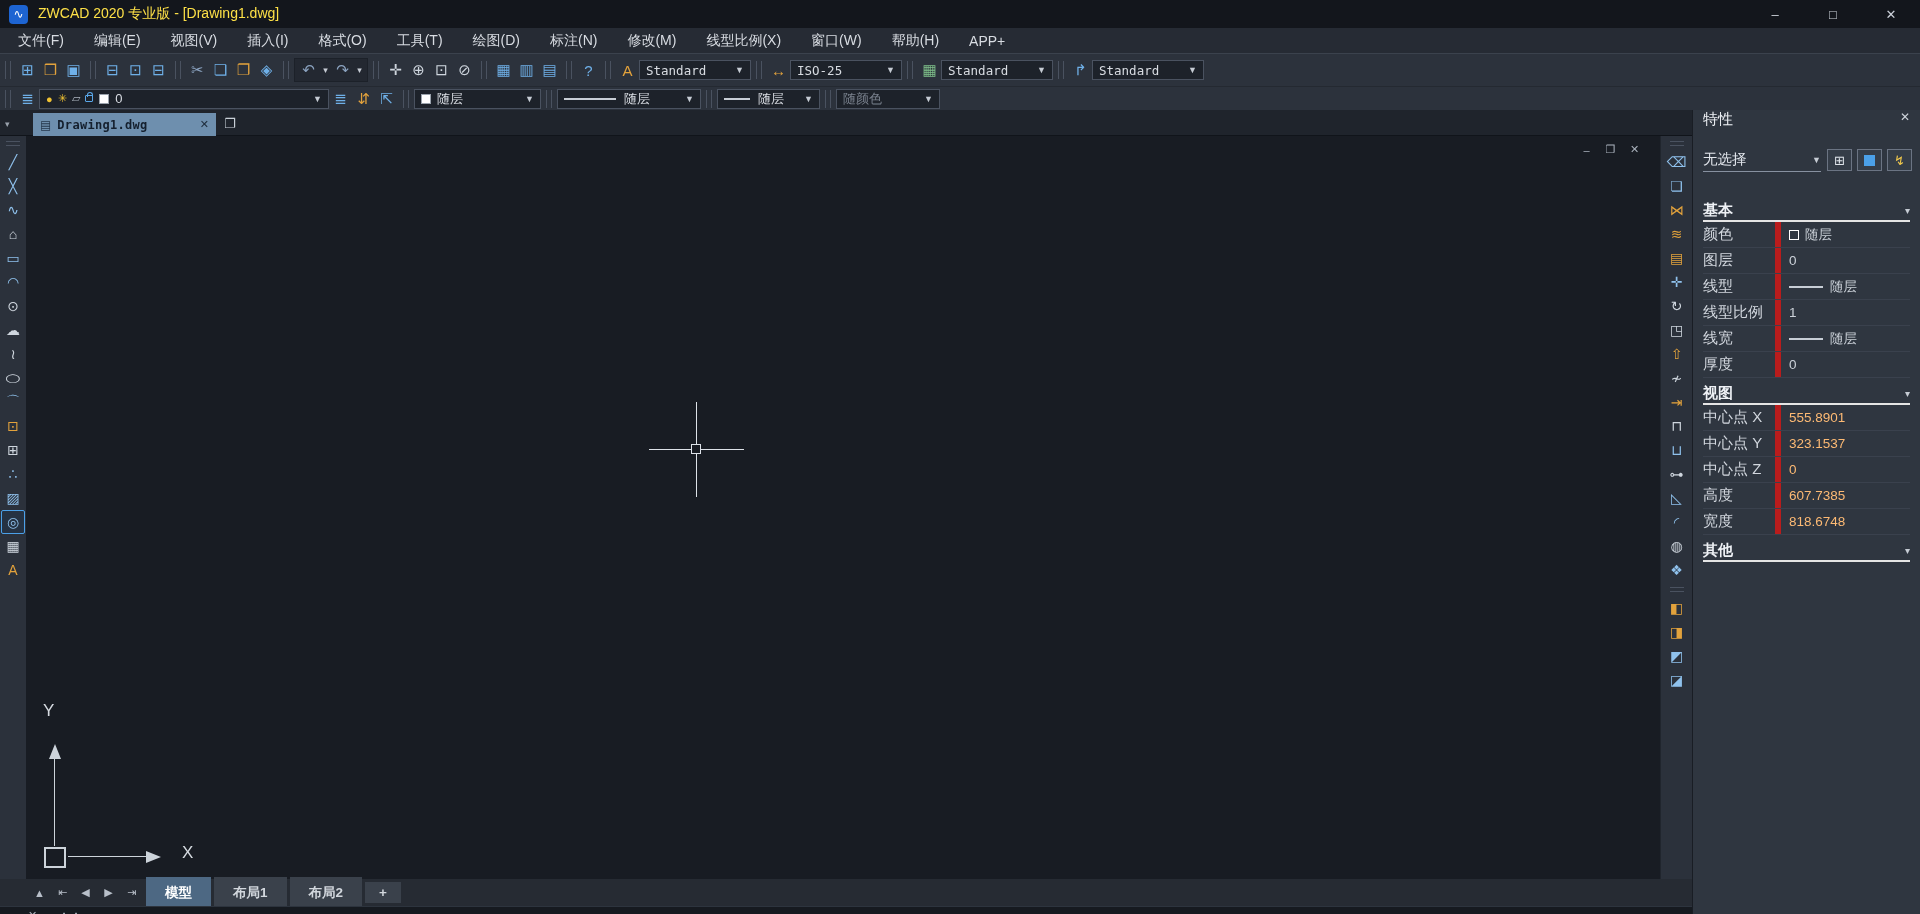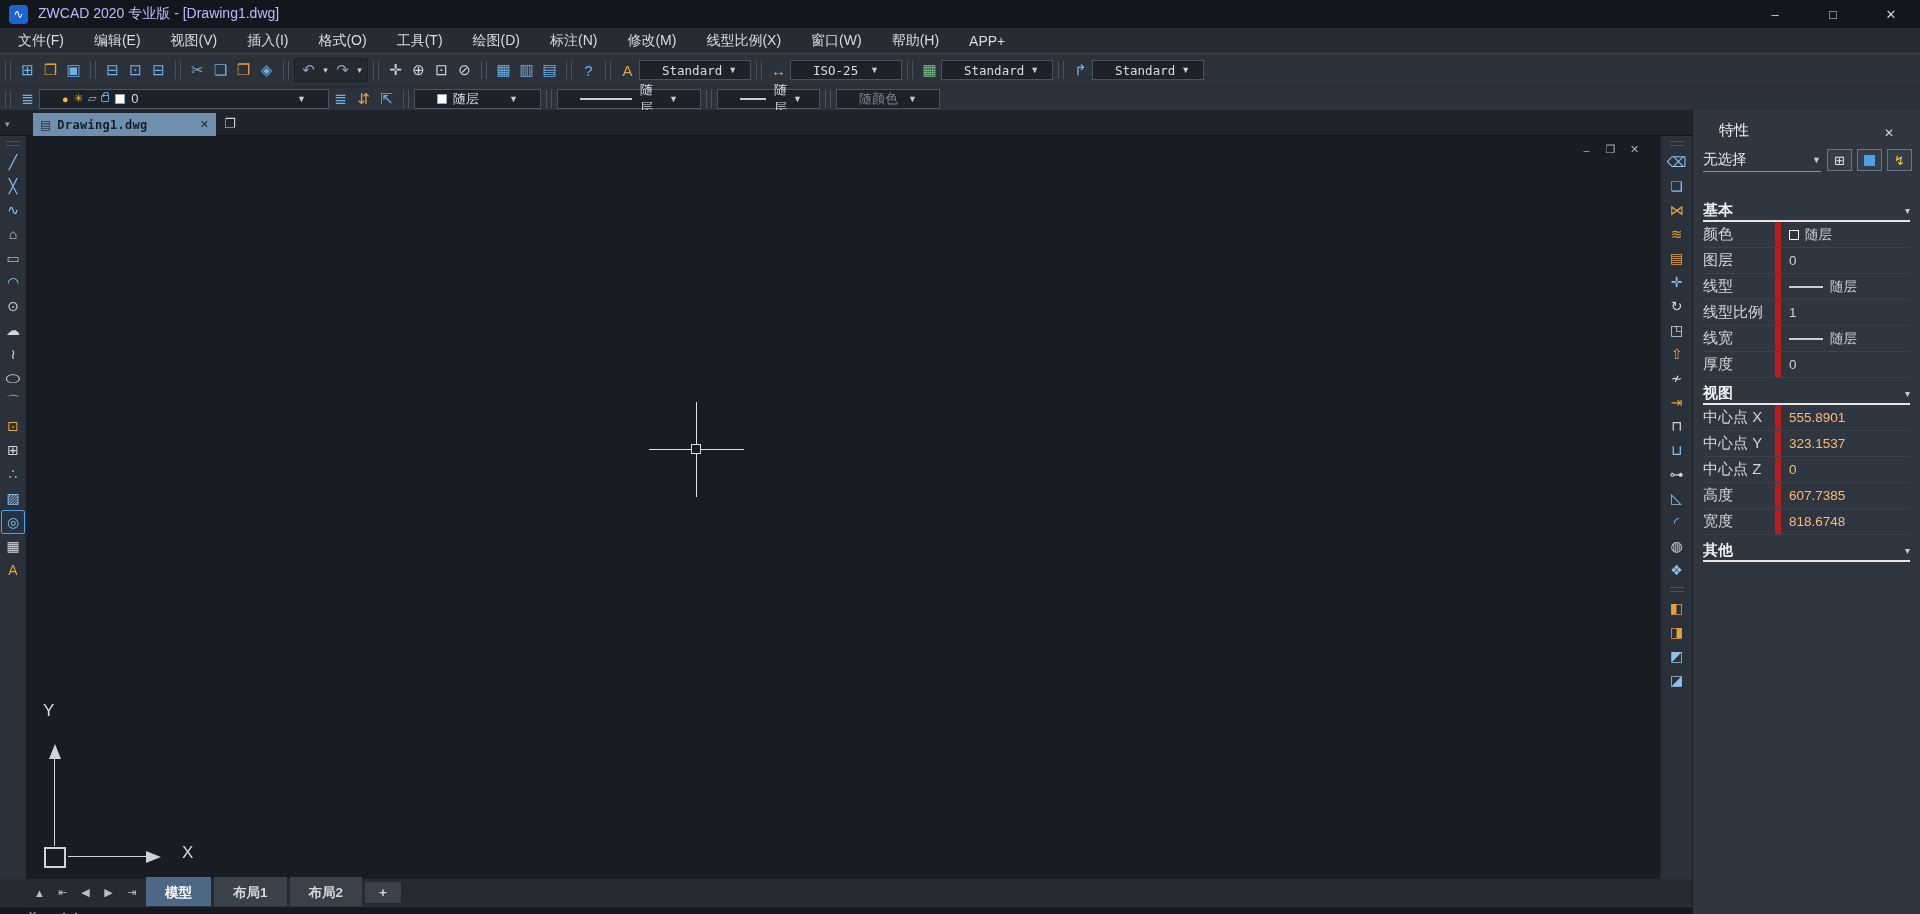--- a/index.html
+++ b/index.html
@@ -2,37 +2,37 @@
 <html><head>
 <meta charset="utf-8">
 <style>
   *{box-sizing:border-box;margin:0;padding:0}
   html,body{width:1920px;height:914px;overflow:hidden}
   body{position:relative;background:#20252d;font-family:"Liberation Sans","DejaVu Sans",sans-serif;color:#d5dae0}
 
   
   .titlebar{position:absolute;left:0;top:0;width:1920px;height:28px;background:#13161c;display:flex;align-items:center}
   .logo{width:19px;height:19px;background:#1d64d2;border-radius:4px;margin:0 10px 0 9px;color:#fff;display:flex;align-items:center;justify-content:center;font-size:12px}
-  .title-text{font-size:14px;color:#c4b5fd}
+  .title-text{font-size:14px;color:#fde047}
   .win-controls{margin-left:auto;display:flex;height:28px}
   .win-btn{width:58px;height:28px;display:flex;align-items:center;justify-content:center;color:#cdd2da;font-size:13px}
 
   
   .menubar{position:absolute;left:0;top:28px;width:1920px;height:25px;background:#262b34;display:flex;align-items:center;padding-left:3px}
   .menu-item{padding:0 15px;font-size:14px;color:#d8dce2;height:25px;display:flex;align-items:center}
 
   
   .row1{position:absolute;left:0;top:53px;width:1920px;height:33px;background:#2c323c;border-top:1px solid #3b424d;display:flex;align-items:center}
   .row2{position:absolute;left:0;top:86px;width:1920px;height:24px;background:#2c323c;border-top:1px solid #242931;display:flex;align-items:center}
   .grip{width:6px;height:18px;border-left:1px solid #4a5260;border-right:1px solid #4a5260;margin:0 5px;flex:none}
   .tbi{width:23px;height:22px;display:flex;align-items:center;justify-content:center;font-size:15px;color:#6fb0e8;flex:none}
   .tbi.org{color:#e2a23c}.tbi.wht{color:#cfd6de}.tbi.stl{color:#8ba3c0}.tbi.grn{color:#7fc08a}
   .tbi.sm{width:11px;font-size:9px;color:#c6ccd4}
   .undo-box{display:flex;align-items:center;background:#232831;border:1px solid #1c2129;height:24px;padding:0 2px}
-  .dd{height:20px;background:#1d222a;border:1px solid #4a5260;display:flex;align-items:center;padding:0 22px;font-size:13px;color:#d8dce2;flex:none}
+  .dd{height:20px;background:#1d222a;border:1px solid #4a5260;display:flex;align-items:center;padding:0 6px;font-size:13px;color:#d8dce2;flex:none}
   .dd .mono{font-family:"DejaVu Sans Mono",monospace;font-size:12.5px}
   .caret{margin-left:auto;font-size:9px;color:#c6ccd4;padding-left:6px}
   .dd.style{width:112px}
   .swatch{width:10px;height:10px;background:#fff;border:1px solid #9aa2ac;margin-right:6px;flex:none}
   .swatch.open{background:transparent;border:1px solid #fff}
   .lsample{width:52px;border-top:2px solid #c7cdd5;margin-right:8px;flex:none}
   .lsample.short{width:26px}
   .mini{font-size:11px;margin-right:5px;flex:none}
   .mini.yel{color:#f0c232}.mini.gry{color:#aab2bc}
   .mini-lock{width:8px;height:7px;border:1px solid #5aa7e8;border-radius:1px;position:relative;margin-right:6px;flex:none}
@@ -70,21 +70,21 @@
   .ucs-sq{position:absolute;left:18px;top:711px;width:22px;height:21px;border:2px solid #ccd3da}
   .ucs-y{position:absolute;left:28px;top:622px;width:1px;height:88px;background:#ccd3da}
   .ucs-yh{position:absolute;left:23px;top:608px;width:0;height:0;border-left:6px solid transparent;border-right:6px solid transparent;border-bottom:15px solid #ccd3da}
   .ucs-x{position:absolute;left:42px;top:720px;width:78px;height:1px;background:#ccd3da}
   .ucs-xh{position:absolute;left:120px;top:715px;width:0;height:0;border-top:6px solid transparent;border-bottom:6px solid transparent;border-left:15px solid #ccd3da}
   .ucs-lblY{position:absolute;left:17px;top:565px;font-size:17px;color:#d6dbe1}
   .ucs-lblX{position:absolute;left:156px;top:707px;font-size:17px;color:#d6dbe1}
 
   
   .panel{position:absolute;left:1692px;top:110px;width:228px;height:804px;background:#2f3640;border-left:1px solid #191d24}
-  .p-head{height:30px;display:flex;align-items:flex-end;padding:0 26px}
+  .p-head{height:30px;display:flex;align-items:flex-start;padding:0 10px}
   .p-title{font-size:15px;color:#eef1f5}
   .p-close{margin-left:auto;font-size:12px;color:#cfd5dc}
   .p-selrow{display:flex;align-items:center;padding:4px 8px 0 10px;height:36px}
   .p-seldd{width:118px;border-bottom:1px solid #8791a0;display:flex;align-items:center;height:24px;font-size:14.5px;color:#e2e6ec}
   .p-btns{margin-left:auto;display:flex;gap:5px}
   .pbtn{width:25px;height:22px;border:1px solid #6b7483;display:flex;align-items:center;justify-content:center;font-size:13px;color:#dfe4ea;background:#353d48}
   .pbtn .bluebox{width:11px;height:11px;background:#4ba0e8}
   .pbtn.bolt{color:#f2c94c}
   .sec-h{margin:0 10px;border-bottom:2px solid #e5e5e5;display:flex;align-items:center;height:22px;font-size:15px;font-weight:bold;color:#eef1f5}
   .sec-h .caret{font-size:10px}

